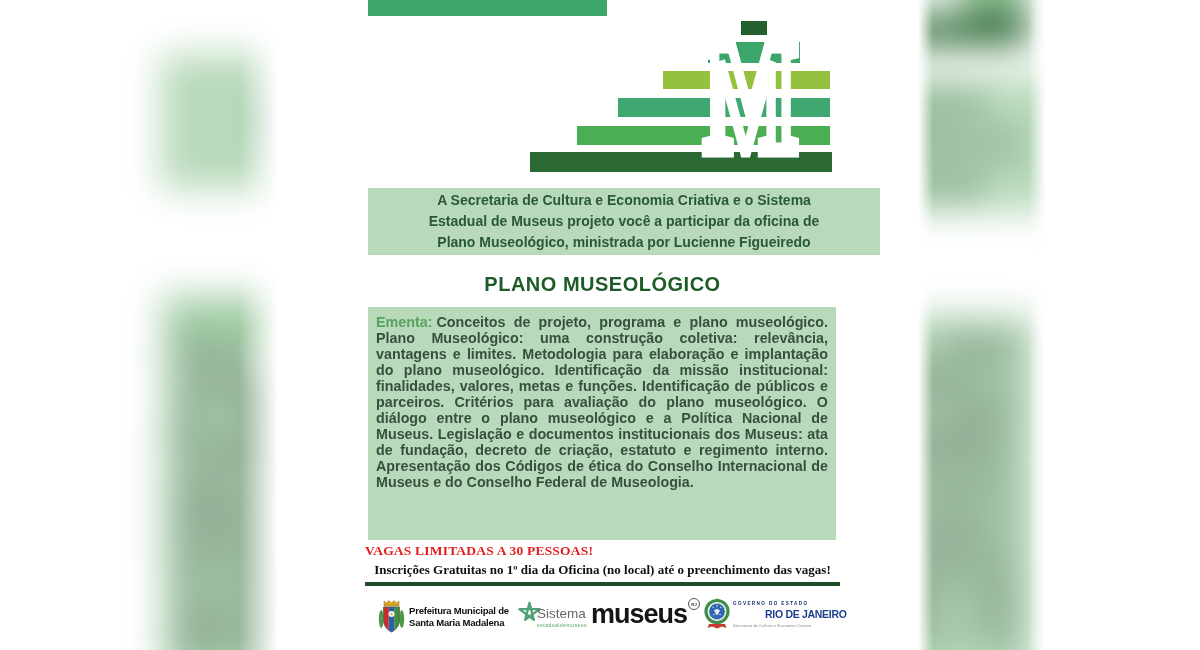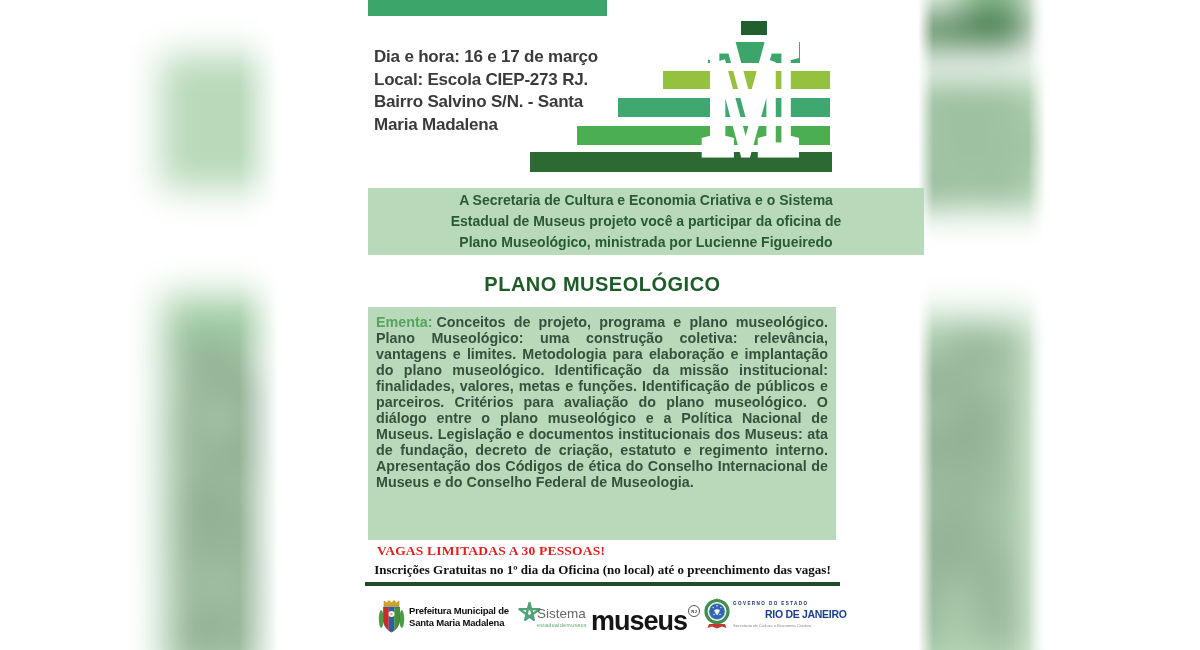--- a/index.html
+++ b/index.html
@@ -12,51 +12,51 @@
   .flyer{position:absolute;width:475px;height:650px;background:#fff;}
   #flyer{left:365px;top:0;z-index:2;}
 
   .topbar{position:absolute;left:3px;top:0;width:239px;height:16px;background:var(--bar_green);}
   .logo-svg{position:absolute;left:160px;top:0;width:310px;height:175px;}
 
   .dates{position:absolute;left:9px;top:46px;width:260px;
     font-size:17px;line-height:22.5px;font-weight:bold;color:#3a3a3a;letter-spacing:-0.2px;}
   .dates div{white-space:nowrap;}
 
-  .invite{position:absolute;left:3px;top:188px;width:556px;height:67px;
+  .invite{position:absolute;left:3px;top:188px;width:512px;height:67px;
     background:var(--box_bg);display:flex;flex-direction:column;justify-content:center;align-items:center;
     font-size:14px;line-height:21px;font-weight:bold;color:#2a5a34;}
   .invite div{white-space:nowrap;}
 
   .title{position:absolute;left:0;top:273px;width:475px;text-align:center;
     font-size:20px;font-weight:bold;letter-spacing:0.5px;color:var(--title_green);}
 
   .ementa{position:absolute;left:3px;top:307px;width:468px;height:233px;box-sizing:border-box;
     background:var(--box_bg);padding:7px 8px;overflow:hidden;
     font-size:14.3px;line-height:16px;font-weight:bold;text-align:justify;color:#37503e;}
   .ementa .lbl{color:var(--ementa_green);}
   .ementa .body{margin-left:4px;}
 
-  .vagas{position:absolute;left:12px;top:543px;white-space:nowrap;
+  .vagas{position:absolute;left:0;top:543px;white-space:nowrap;
     font-family:"Liberation Serif",serif;font-weight:bold;font-size:13.5px;letter-spacing:0.2px;color:var(--red);}
   .insc{position:absolute;left:0;top:562px;width:475px;text-align:center;white-space:nowrap;
     font-family:"Liberation Serif",serif;font-weight:bold;font-size:13px;color:#101010;}
   .divider{position:absolute;left:0;top:582px;width:475px;height:4px;background:var(--divider);}
 
   
   .footer{position:absolute;left:0;top:592px;width:475px;height:58px;}
   .crest{position:absolute;left:13px;top:6px;width:27px;height:36px;}
   .pref-text{position:absolute;left:44px;top:13px;font-size:9.5px;line-height:12px;
     font-weight:bold;color:#0d0d0d;letter-spacing:-0.2px;}
   .pref-text div{white-space:nowrap;}
   .sis-icon{position:absolute;left:151px;top:8px;width:27px;height:27px;}
   .sis-text{position:absolute;left:172px;top:14px;}
   .sis-name{font-size:13.5px;color:#666;}
   .sis-sub{font-size:5px;letter-spacing:0.5px;color:#4da05a;margin-top:1px;}
-  .museus{position:absolute;left:226px;top:14px;font-size:27px;font-weight:bold;
+  .museus{position:absolute;left:226px;top:7px;font-size:27px;font-weight:bold;
     letter-spacing:-1px;color:#151515;}
   .museus .badge{position:absolute;right:-13px;top:-1px;width:10px;height:10px;border:1px solid #555;
     border-radius:50%;font-size:4.2px;letter-spacing:0;color:#333;display:flex;align-items:center;justify-content:center;}
   .rio-arms{position:absolute;left:339px;top:5px;width:26px;height:33px;}
   .rio-text{position:absolute;left:368px;top:9px;}
   .gov{font-size:4.6px;font-weight:bold;letter-spacing:1.4px;color:#16316e;white-space:nowrap;}
   .rio{font-size:10.5px;font-weight:bold;letter-spacing:-0.3px;color:var(--rio_navy);white-space:nowrap;margin-top:2px;padding-left:32px;}
   .sec{font-size:4.2px;color:#8b8b8b;white-space:nowrap;margin-top:2.5px;}
 
   
@@ -126,26 +126,20 @@
   <svg class="logo-svg" viewBox="0 0 310 175">
     <rect x="216" y="21" width="26" height="14" style="fill:var(--bar_dark)"></rect>
     <rect x="183" y="42" width="92" height="21" style="fill:var(--bar_green)"></rect>
     <rect x="138" y="71" width="167" height="18" style="fill:var(--bar_lime)"></rect>
     <rect x="93" y="98" width="212" height="19" style="fill:var(--bar_sea)"></rect>
     <rect x="52" y="126" width="253" height="19" style="fill:var(--bar_mid)"></rect>
     <rect x="5" y="152" width="302" height="20" style="fill:var(--bar_bottom)"></rect>
     <text transform="translate(226,150) scale(0.62 1)" text-anchor="middle" font-family="Liberation Serif, DejaVu Serif, serif" font-weight="bold" font-size="158" fill="none" stroke="#ffffff" stroke-width="15">M</text>
   </svg>
 
-  <div class="dates">
-    <div>Dia e hora: 16 e 17 de março</div>
-    <div>Local: Escola CIEP-273 RJ.</div>
-    <div>Bairro Salvino S/N. - Santa</div>
-    <div>Maria Madalena</div>
-  </div>
 
   <div class="invite">
     <div>A Secretaria de Cultura e Economia Criativa e o Sistema</div>
     <div>Estadual de Museus projeto você a participar da oficina de</div>
     <div>Plano Museológico, ministrada por Lucienne Figueiredo</div>
   </div>
 
   <div class="title">PLANO MUSEOLÓGICO</div>
 
   <div class="ementa">

